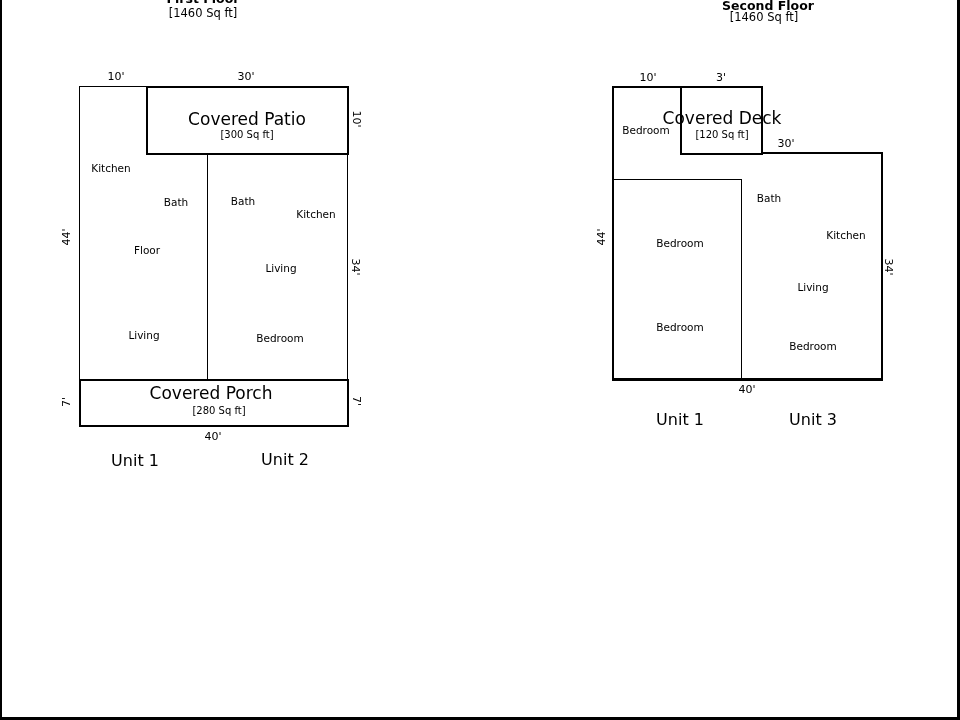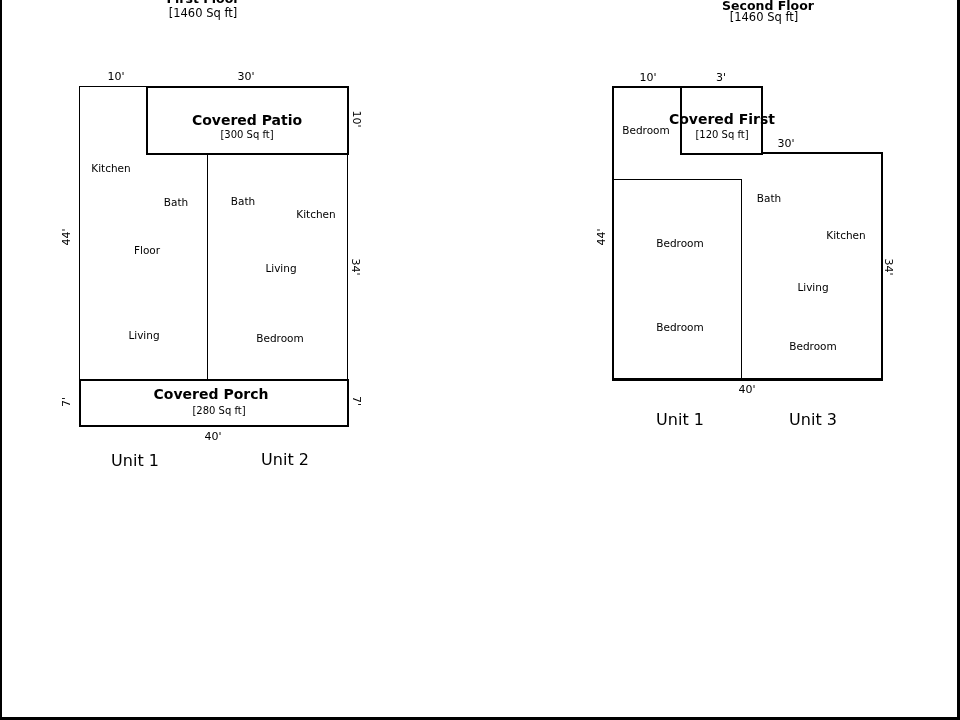--- a/index.html
+++ b/index.html
@@ -23,21 +23,21 @@
   
   .lbl {
     position: absolute;
     transform: translate(-50%, -50%);
     white-space: nowrap;
     line-height: 1.15;
   }
   .room   { font-size: 10.5px; }
   .dim    { font-size: 11px; }
   .unit   { font-size: 16px; }
-  .area-name { font-size: 14px; font-weight: bold; }
+  .area-name { font-size: 17px; font-weight: normal; }
   .area-size { font-size: 10px; }
   .title  { position: absolute; transform: translateX(-50%); white-space: nowrap; font-size: 12.5px; font-weight: bold; line-height: 1.1; }
   .subtitle { font-size: 11.5px; }
   .rot-ccw { transform: translate(-50%, -50%) rotate(-90deg); }
   .rot-cw  { transform: translate(-50%, -50%) rotate(90deg); }
 </style>
 </head>
 <body>
 
 <div id="canvas">
@@ -92,21 +92,21 @@
     <div class="wall" style="left:612px; top:86px; width:151px; height:1.7px;"></div>
     <div class="wall" style="left:612px; top:86px; width:1.7px; height:295px;"></div>
     <div class="wall" style="left:761px; top:152px; width:122px; height:2px;"></div>
     <div class="wall" style="left:880.5px; top:152px; width:2px; height:229px;"></div>
     <div class="wall" style="left:612px; top:378px; width:271px; height:2.8px;"></div>
 
     <div class="wall" style="left:613px; top:179px; width:129px; height:1.3px;"></div>
     <div class="wall" style="left:740.5px; top:179px; width:1.3px; height:200px;"></div>
 
     <div class="box-bold" style="left:679.5px; top:86px; width:83px; height:69px;"></div>
-    <div class="lbl area-name" style="left:722px; top:119px;">Covered First</div>
+    <div class="lbl area-name" style="left:722px; top:119px;">Covered Deck</div>
     <div class="lbl area-size" style="left:722px; top:135px;">[120 Sq ft]</div>
 
     <div class="lbl room" style="left:646px; top:130px;">Bedroom</div>
     <div class="lbl room" style="left:769px; top:198px;">Bath</div>
     <div class="lbl room" style="left:846px; top:235px;">Kitchen</div>
     <div class="lbl room" style="left:680px; top:243px;">Bedroom</div>
     <div class="lbl room" style="left:813px; top:287px;">Living</div>
     <div class="lbl room" style="left:680px; top:327px;">Bedroom</div>
     <div class="lbl room" style="left:813px; top:346px;">Bedroom</div>
 

